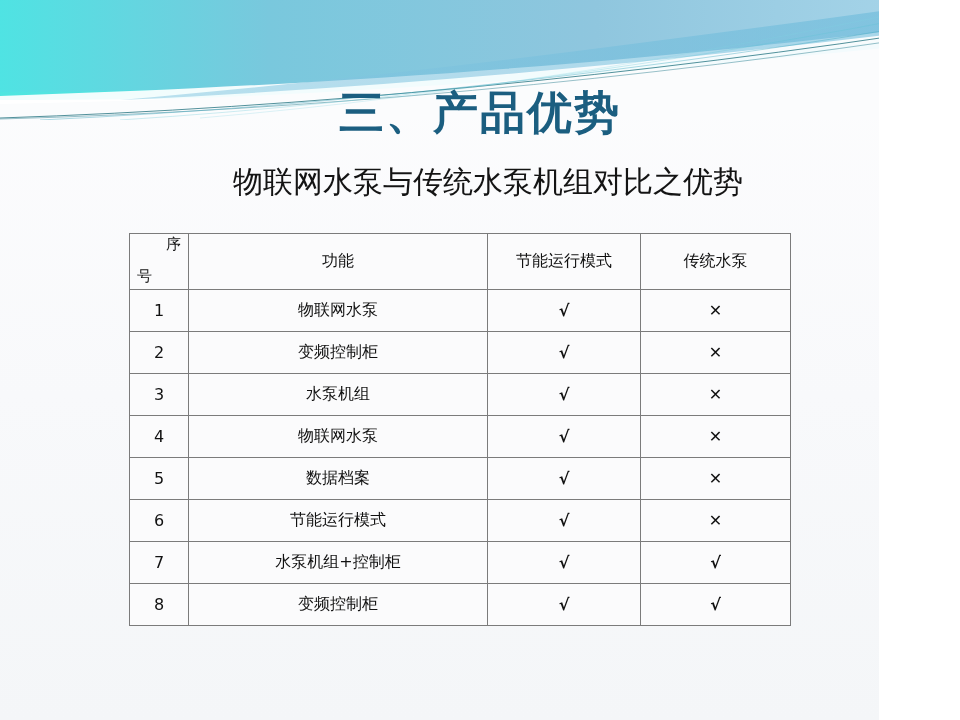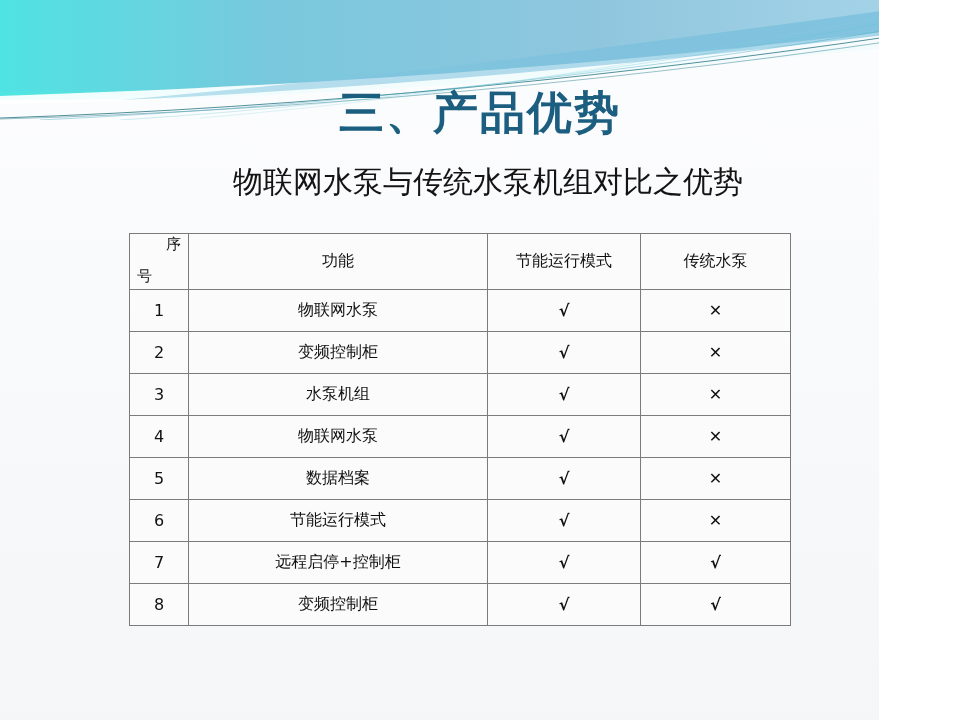--- a/index.html
+++ b/index.html
@@ -237,21 +237,21 @@
 
         <tr class="row">
           <td class="no">6</td>
           <td class="fn">节能运行模式</td>
           <td class="mark-yes">√</td>
           <td class="mark-no">✕</td>
         </tr>
 
         <tr class="row">
           <td class="no">7</td>
-          <td class="fn">远程启停+控制柜</td>
+          <td class="fn">水泵机组+控制柜</td>
           <td class="mark-yes">√</td>
           <td class="mark-yes">√</td>
         </tr>
 
         <tr class="row">
           <td class="no">8</td>
           <td class="fn">变频控制柜</td>
           <td class="mark-yes">√</td>
           <td class="mark-yes">√</td>
         </tr>

